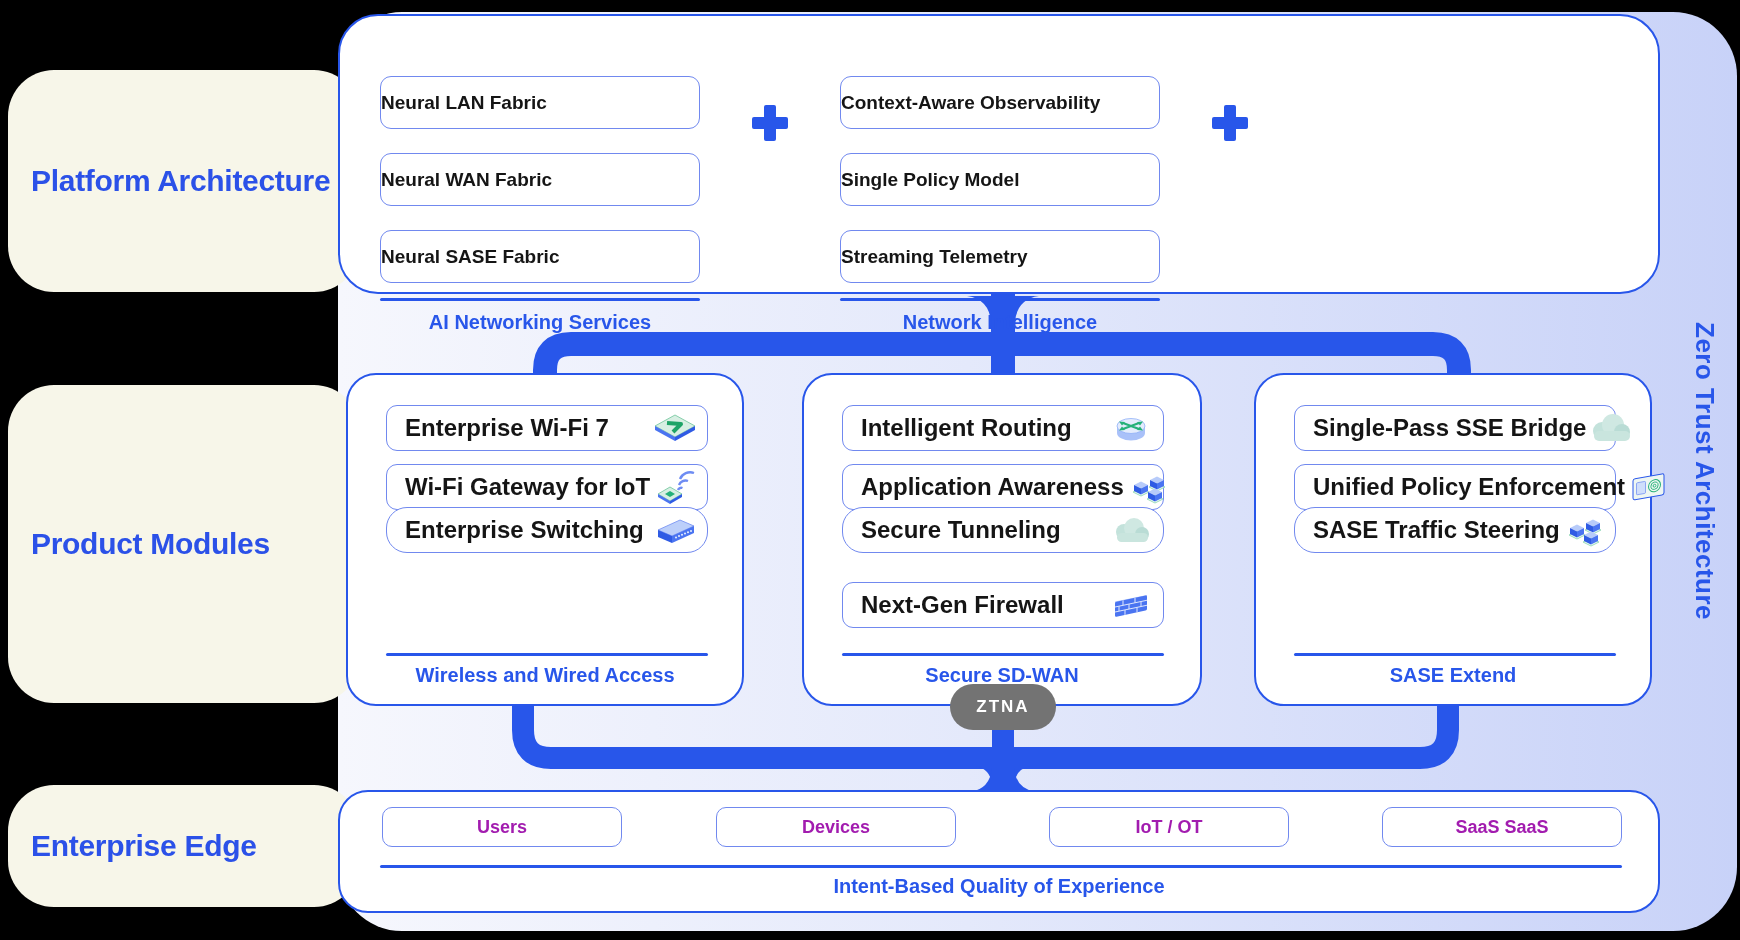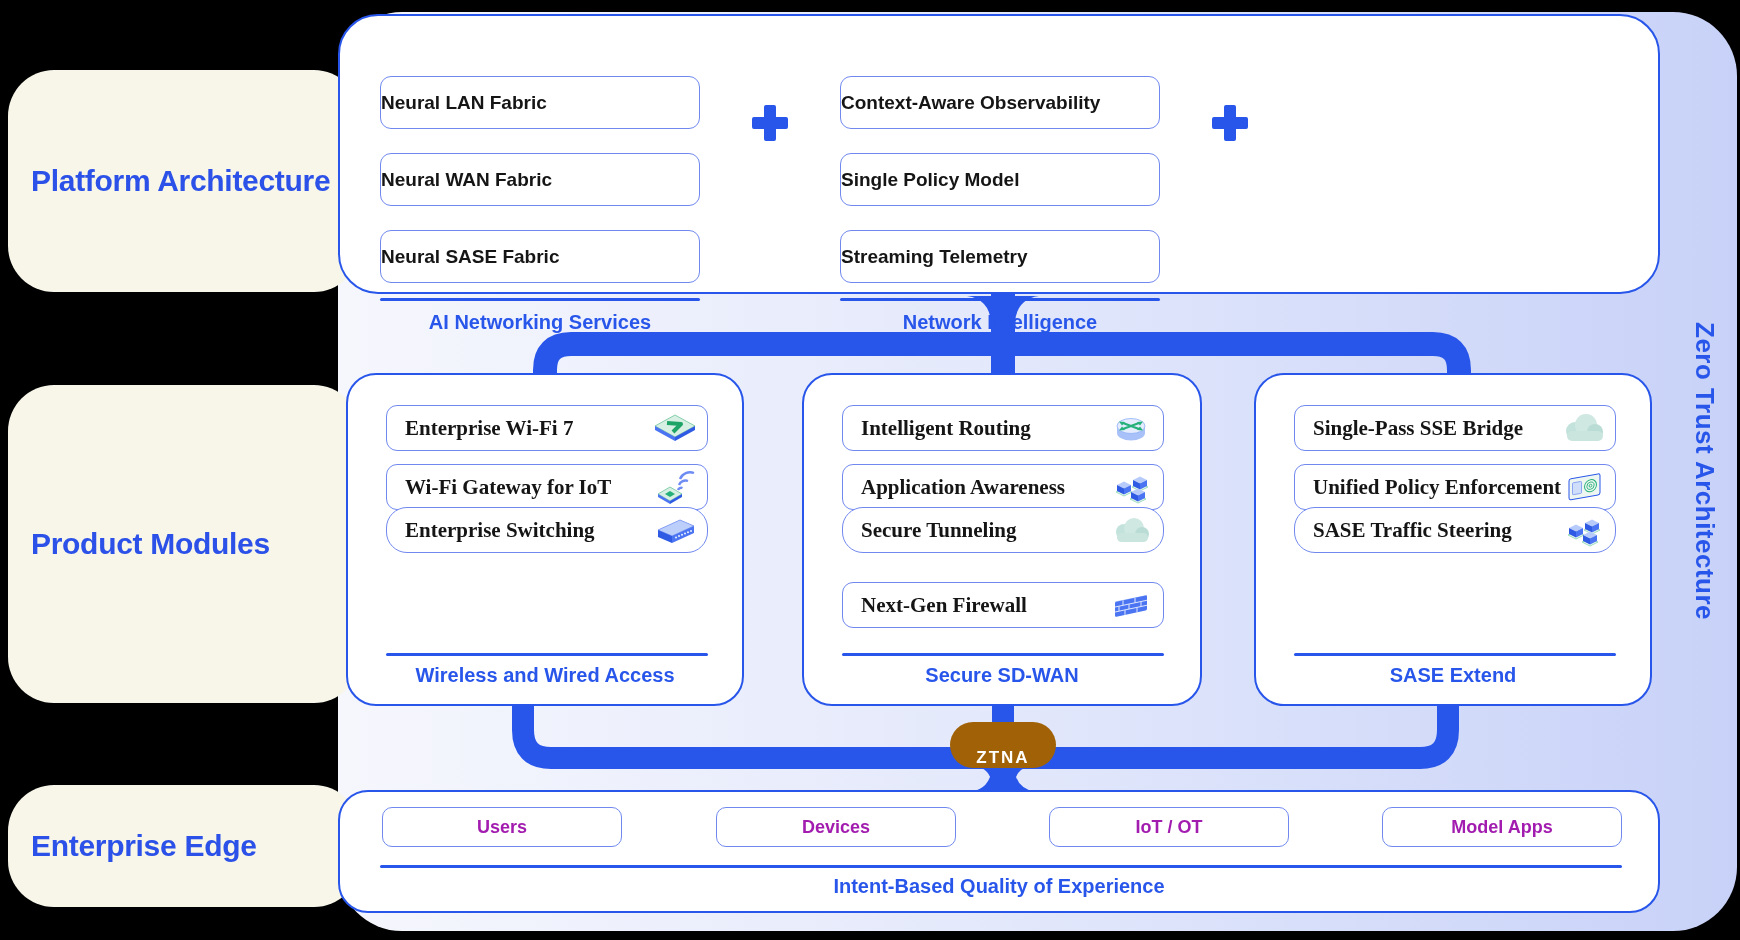--- a/index.html
+++ b/index.html
@@ -36,36 +36,36 @@
   
   .plus{position:absolute;width:36px;height:36px;z-index:4;}
   .plus-1{left:752px;top:105px;}
   .plus-2{left:1212px;top:105px;}
   .plus .h{position:absolute;left:0;top:12px;width:36px;height:12px;background:#2856ea;border-radius:2px;}
   .plus .v{position:absolute;left:12px;top:0;width:12px;height:36px;background:#2856ea;border-radius:2px;}
   
   .mrow{position:absolute;left:38px;width:322px;height:46px;box-sizing:border-box;
         border:1.5px solid #7189ef;border-radius:11px;background:#fff;
         display:flex;align-items:center;justify-content:space-between;padding:0 8px 0 18px;}
-  .mrow span{font-size:21px;font-weight:bold;color:#151515;white-space:nowrap;font-family:Liberation Serif, serif;}
+  .mrow span{font-size:24px;font-weight:bold;color:#151515;white-space:nowrap;}
   .mrow .ic{width:48px;height:40px;flex:0 0 auto;}
   .mrow-1{top:30px;}.mrow-2{top:89px;}.mrow-3{top:132px;border-radius:21px;}.mrow-4{top:207px;}
   .mdivider{position:absolute;left:38px;top:278px;width:322px;height:3px;background:#2856ea;border-radius:2px;}
   .mlabel{position:absolute;left:0;top:289px;width:100%;text-align:center;font-size:20px;font-weight:bold;
           color:#2856ea;white-space:nowrap;}
   
   .ebox{position:absolute;top:15px;width:240px;height:40px;box-sizing:border-box;border:1.5px solid #7189ef;
         border-radius:10px;display:flex;align-items:center;justify-content:center;background:#fff;}
   .ebox span{font-size:18px;font-weight:bold;color:#a21caf;white-space:nowrap;}
   .ebox-1{left:42px;}.ebox-2{left:376px;}.ebox-3{left:709px;}.ebox-4{left:1042px;}
   .edivider{position:absolute;left:40px;top:73px;width:1242px;height:3px;background:#2856ea;border-radius:2px;}
   .elabel{position:absolute;left:0;top:83px;width:100%;text-align:center;font-size:20px;font-weight:bold;color:#2856ea;}
   
-  .ztna{position:absolute;left:950px;top:722px;width:106px;height:46px;border-radius:23px;background:#a16207;
-        display:flex;align-items:flex-end;justify-content:center;z-index:4;}
+  .ztna{position:absolute;left:950px;top:684px;width:106px;height:46px;border-radius:23px;background:#737373;
+        display:flex;align-items:center;justify-content:center;z-index:4;}
   .ztna span{color:#fff;font-size:17px;font-weight:bold;letter-spacing:2px;}
   
   .zt-label{position:absolute;left:1674px;top:12px;width:60px;height:919px;z-index:3;
             display:flex;align-items:center;justify-content:center;}
   .zt-label span{writing-mode:vertical-rl;font-size:26px;font-weight:bold;color:#2856ea;letter-spacing:0.5px;}
 </style>
 </head>
 <body>
 
 <div class="stage">
@@ -307,21 +307,21 @@
     <div class="ebox ebox-1">
         <span>Users</span>
       </div>
     <div class="ebox ebox-2">
         <span>Devices</span>
       </div>
     <div class="ebox ebox-3">
         <span>IoT / OT</span>
       </div>
     <div class="ebox ebox-4">
-        <span>Model Apps</span>
+        <span>SaaS SaaS</span>
       </div>
     <div class="edivider"></div>
     <div class="elabel">Intent-Based Quality of Experience</div>
   </div>
 
   <div class="zt-label">
     <span>Zero Trust Architecture</span>
   </div>
 
 </div>

